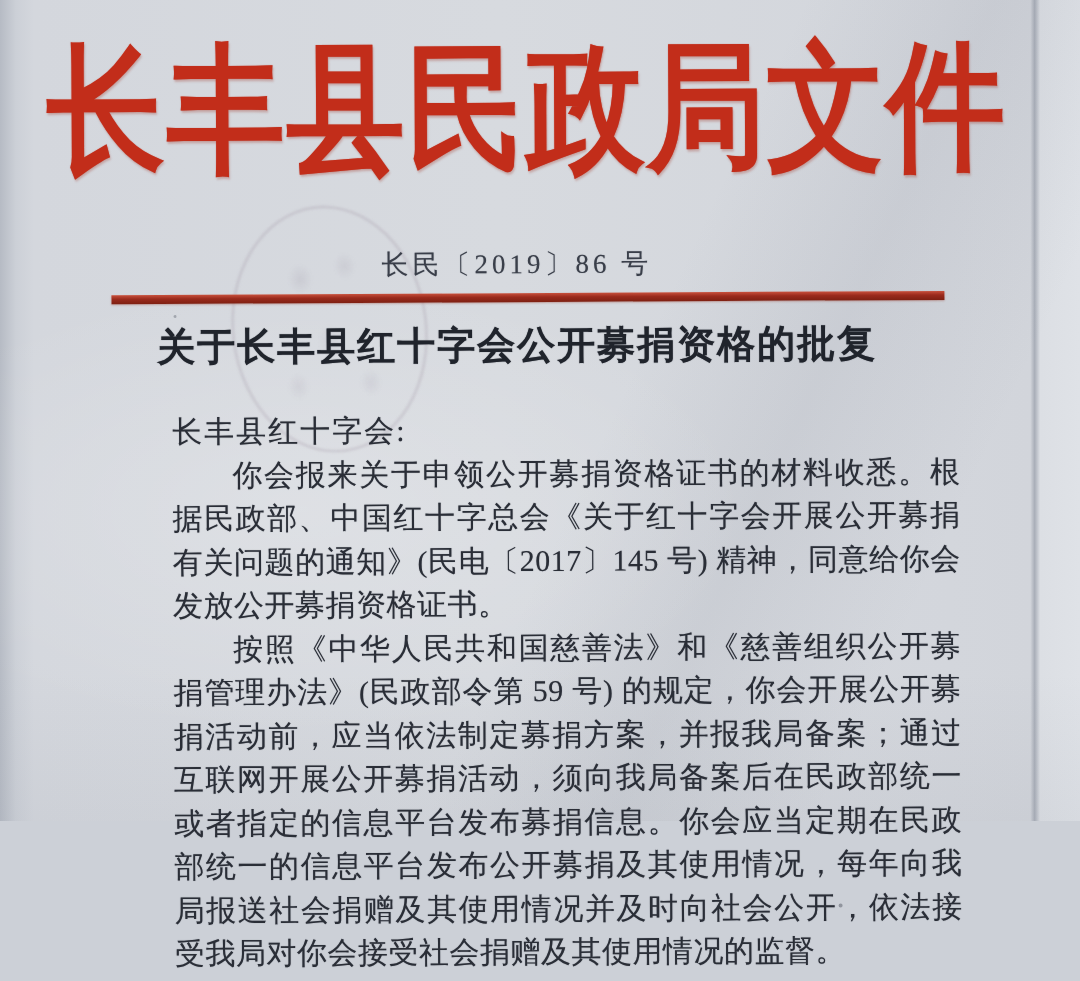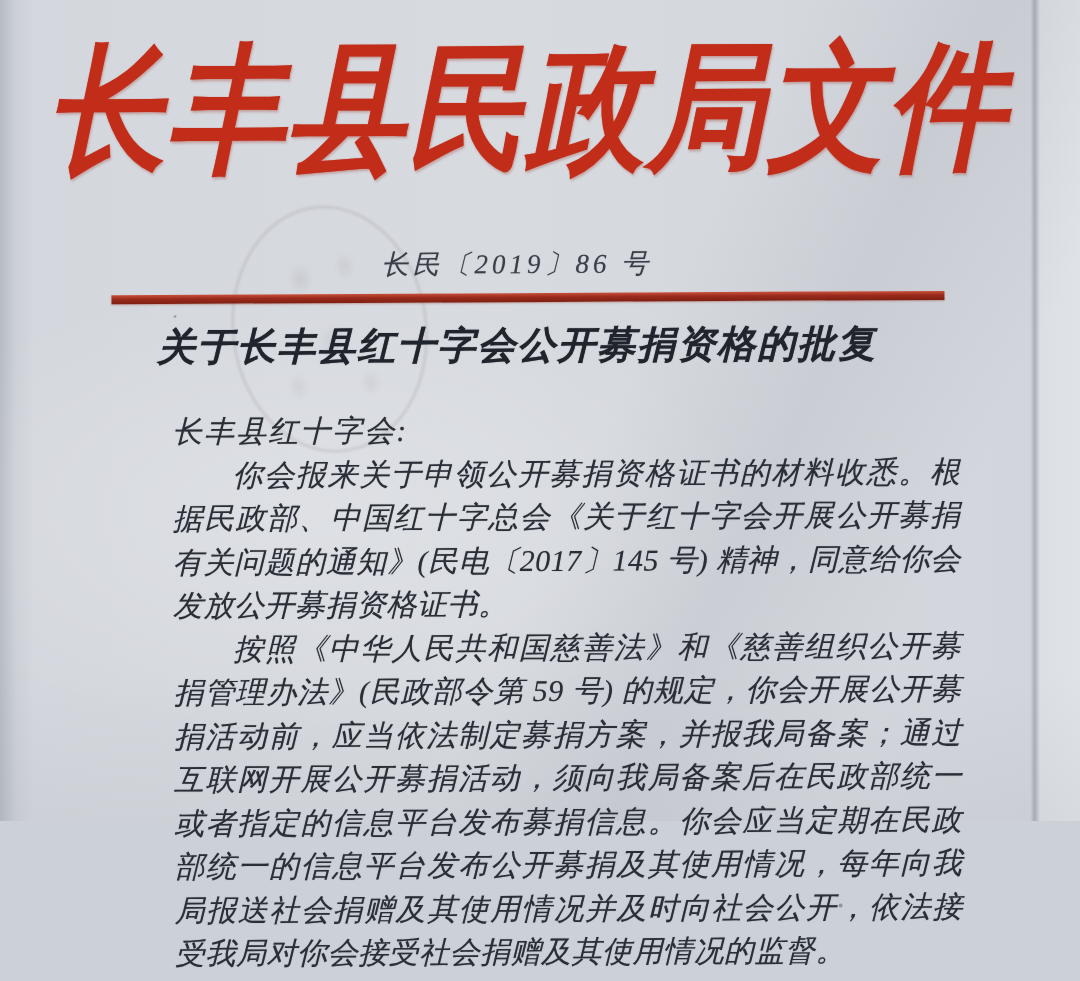--- a/index.html
+++ b/index.html
@@ -15,21 +15,20 @@
     background:#ccd0d7;
   }
   
   .photo{
     position:relative;width:1080px;height:821px;
     background:
       linear-gradient(90deg,
         #b6bbc4 0px, #ccd0d7 16px, #d4d7dd 34px,
         var(--paper) 46%, #d3d6dc 88%,
         #d2d5db 95.4%, #a9aeb8 95.8%, #dcdfe4 96.3%, #dfe2e7 100%);
-    font-style: italic;
   }
   
   .photo::before{
     content:"";position:absolute;inset:0;pointer-events:none;
     background:
       radial-gradient(60% 40% at 28% 62%, rgba(255,255,255,0.20), transparent 70%),
       linear-gradient(115deg, transparent 55%, rgba(110,116,132,0.10) 68%, transparent 82%),
       linear-gradient(0deg, rgba(120,126,140,0.08), transparent 18%);
   }
   .content{

